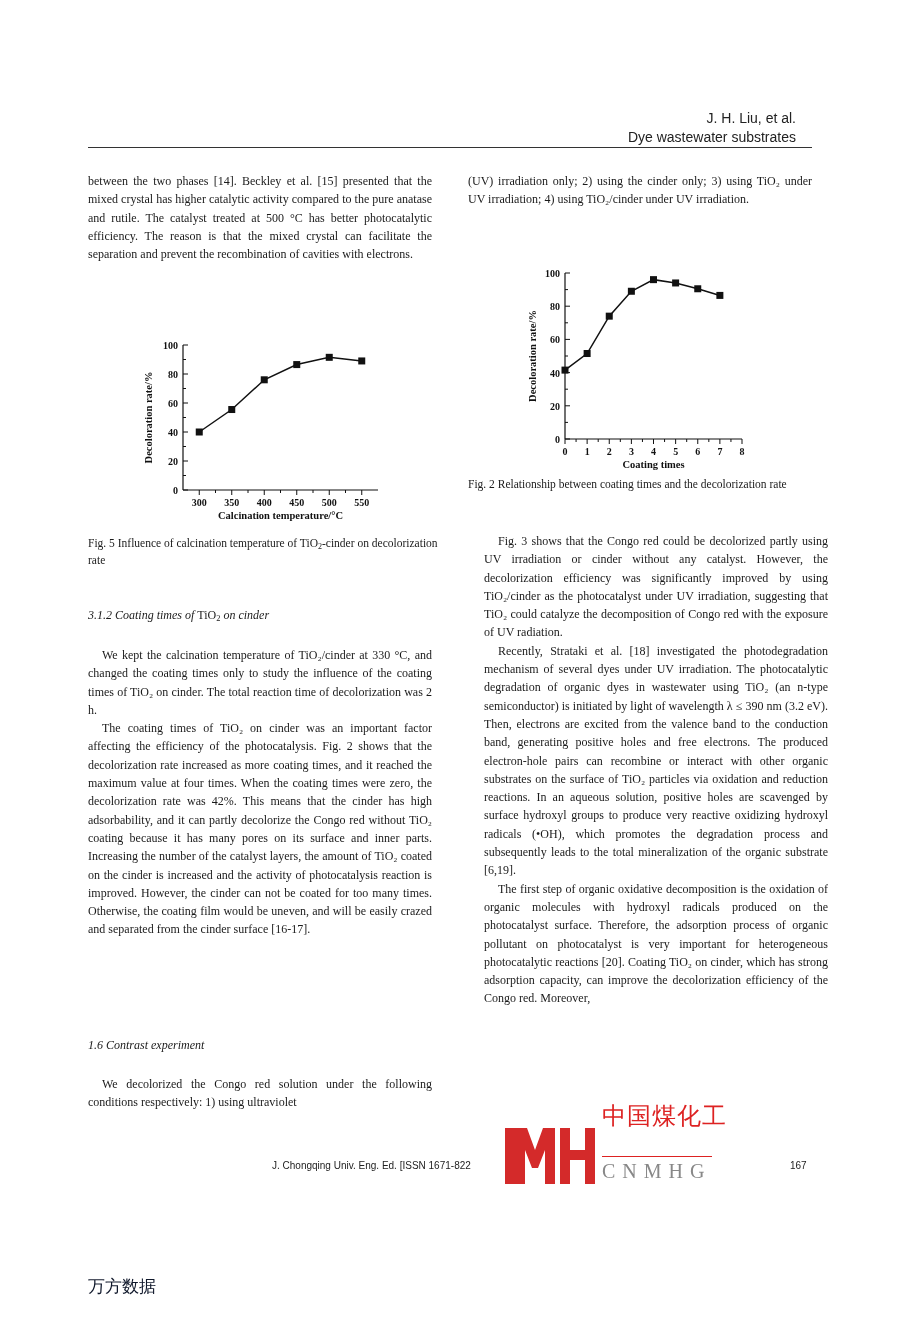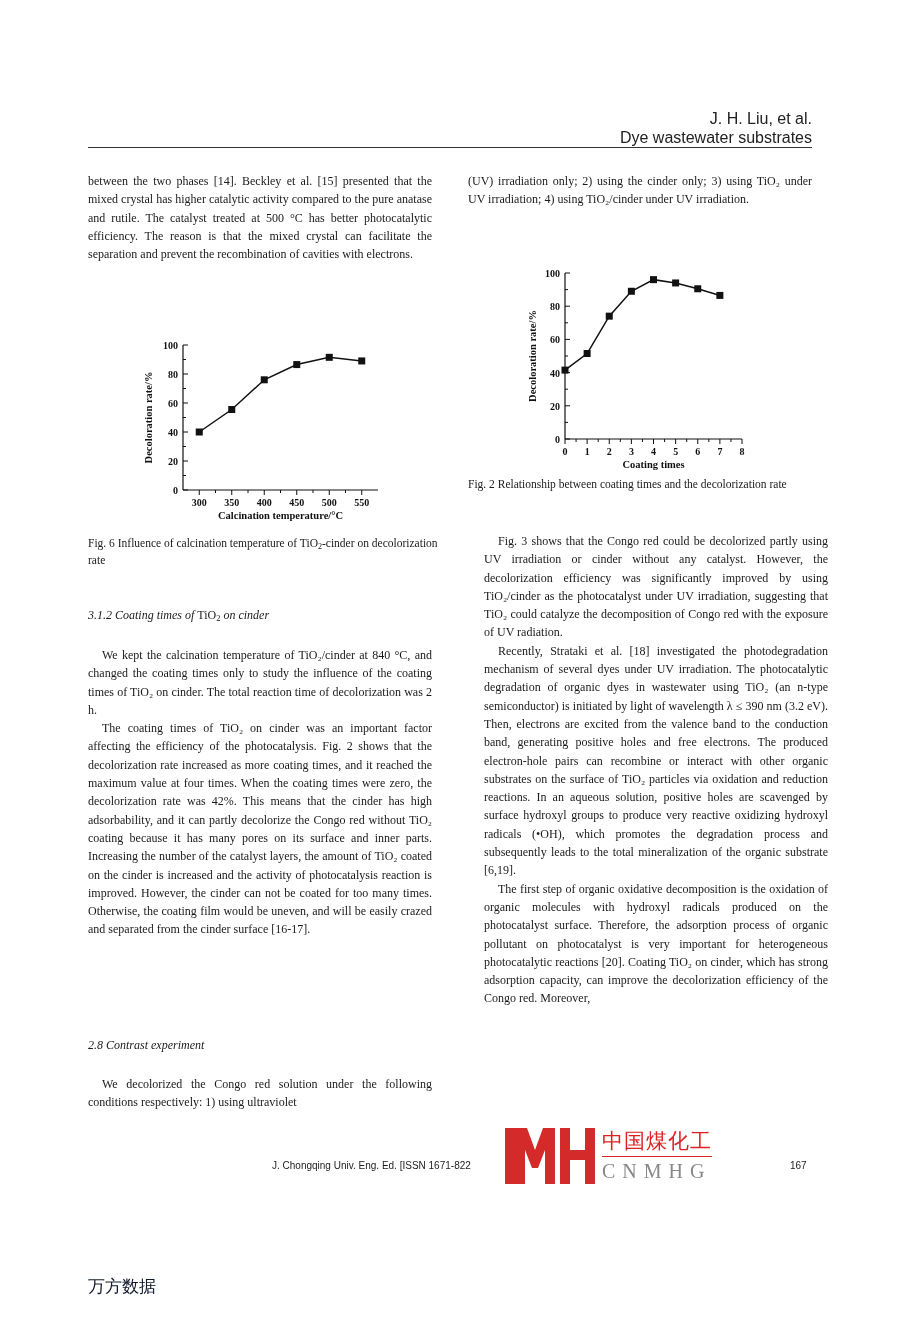--- a/index.html
+++ b/index.html
@@ -1,34 +1,34 @@
 <!DOCTYPE html>
 <html><head>
 <meta charset="utf-8">
 <style>
   html, body { margin:0; padding:0; background:#fff; }
   body { width:904px; height:1320px; position:relative; overflow:hidden;
          font-family:"Liberation Serif", serif; color:#1a1a1a; }
-  .hdr { position:absolute; right:92px; text-align:right;
-         font-family:"Liberation Sans", sans-serif; font-size:16px; color:#222; }
+  .hdr { position:absolute; right:108px; text-align:right;
+         font-family:"Liberation Sans", sans-serif; font-size:14px; color:#222; }
   .rule { position:absolute; left:88px; width:724px; top:147px; height:0;
           border-top:1.3px solid #333; }
   .col { position:absolute; font-size:12px; line-height:18.3px; text-align:justify; }
   .col p { margin:0; }
   .ind { text-indent:14px; }
   .head-it { font-style:italic; }
   .cap { font-size:11.5px; line-height:17px; }
   sub { font-size:70%; vertical-align:-2px; line-height:0; }
   .fig { position:absolute; }
   .fig svg text { font-family:"Liberation Serif", serif; }
   .footer { position:absolute; top:1160px; font-family:"Liberation Sans", sans-serif;
             font-size:10px; color:#222; }
   .logo { position:absolute; left:505px; top:1128px; width:90px; height:56px; }
-  .cn { position:absolute; left:602px; top:1127px; font-family:Liberation Sans, sans-serif;
-        font-size:21px; color:#d22; letter-spacing:1px; }
+  .cn { position:absolute; left:602px; top:1100px; font-family:Liberation Sans, sans-serif;
+        font-size:24px; color:#d22; letter-spacing:1px; }
   .cnline { position:absolute; left:602px; top:1156px; width:110px; border-top:1.5px solid #d22; }
   .cnlat { position:absolute; left:602px; top:1160px; font-family:Liberation Serif, serif;
            font-size:20px; color:#888; letter-spacing:7px; }
   .wf { position:absolute; left:88px; top:1275px; font-family:"DejaVu Sans", sans-serif;
         font-size:17px; color:#0f172a; }
 </style>
 </head>
 <body>
 
 <div class="hdr" style="top:110px;">J. H. Liu, et al.</div>
@@ -85,33 +85,33 @@
       <rect x="55.75" y="98.5" width="7" height="7" fill="#111"></rect>
       <rect x="88.25" y="76.02499999999999" width="7" height="7" fill="#111"></rect>
       <rect x="120.75" y="46.3" width="7" height="7" fill="#111"></rect>
       <rect x="153.25" y="31.075000000000003" width="7" height="7" fill="#111"></rect>
       <rect x="185.75" y="23.82499999999999" width="7" height="7" fill="#111"></rect>
       <rect x="218.25" y="27.44999999999999" width="7" height="7" fill="#111"></rect>
     </svg>
 </div>
 
 <div class="col cap" style="left:88px; top:535px; width:350px; text-align:left;">
-  <span>Fig. 6  Influence of calcination temperature of TiO</span><sub>2</sub><span>-cinder on decolorization rate</span>
+  <span>Fig. 5  Influence of calcination temperature of TiO</span><sub>2</sub><span>-cinder on decolorization rate</span>
 </div>
 
 <div class="col head-it" style="left:88px; top:606px; width:344px; text-align:left;">
   <span>3.1.2 Coating times of </span><span style="font-style:normal">TiO</span><sub style="font-style:normal">2</sub><span> on cinder</span>
 </div>
 
 <div class="col" style="left:88px; top:646px; width:344px;">
-  <p class="ind">We kept the calcination temperature of TiO₂/cinder at 840 °C, and changed the coating times only to study the influence of the coating times of TiO₂ on cinder. The total reaction time of decolorization was 2 h.</p>
+  <p class="ind">We kept the calcination temperature of TiO₂/cinder at 330 °C, and changed the coating times only to study the influence of the coating times of TiO₂ on cinder. The total reaction time of decolorization was 2 h.</p>
   <p class="ind">The coating times of TiO₂ on cinder was an important factor affecting the efficiency of the photocatalysis. Fig. 2 shows that the decolorization rate increased as more coating times, and it reached the maximum value at four times. When the coating times were zero, the decolorization rate was 42%. This means that the cinder has high adsorbability, and it can partly decolorize the Congo red without TiO₂ coating because it has many pores on its surface and inner parts. Increasing the number of the catalyst layers, the amount of TiO₂ coated on the cinder is increased and the activity of photocatalysis reaction is improved. However, the cinder can not be coated for too many times. Otherwise, the coating film would be uneven, and will be easily crazed and separated from the cinder surface [16-17].</p>
 </div>
 
-<div class="col head-it" style="left:88px; top:1036px; width:344px; text-align:left;">2.8   Contrast experiment</div>
+<div class="col head-it" style="left:88px; top:1036px; width:344px; text-align:left;">1.6   Contrast experiment</div>
 
 <div class="col" style="left:88px; top:1075px; width:344px;">
   <p class="ind">We decolorized the Congo red solution under the following conditions respectively: 1) using ultraviolet</p>
 </div>
 
 <div class="col" style="left:468px; top:172px; width:344px;">
   <p>(UV) irradiation only; 2) using the cinder only; 3) using TiO₂ under UV irradiation; 4) using TiO₂/cinder under UV irradiation.</p>
 </div>
 
 <div class="fig" style="left:522px; top:258px; width:250px; height:215px;">

